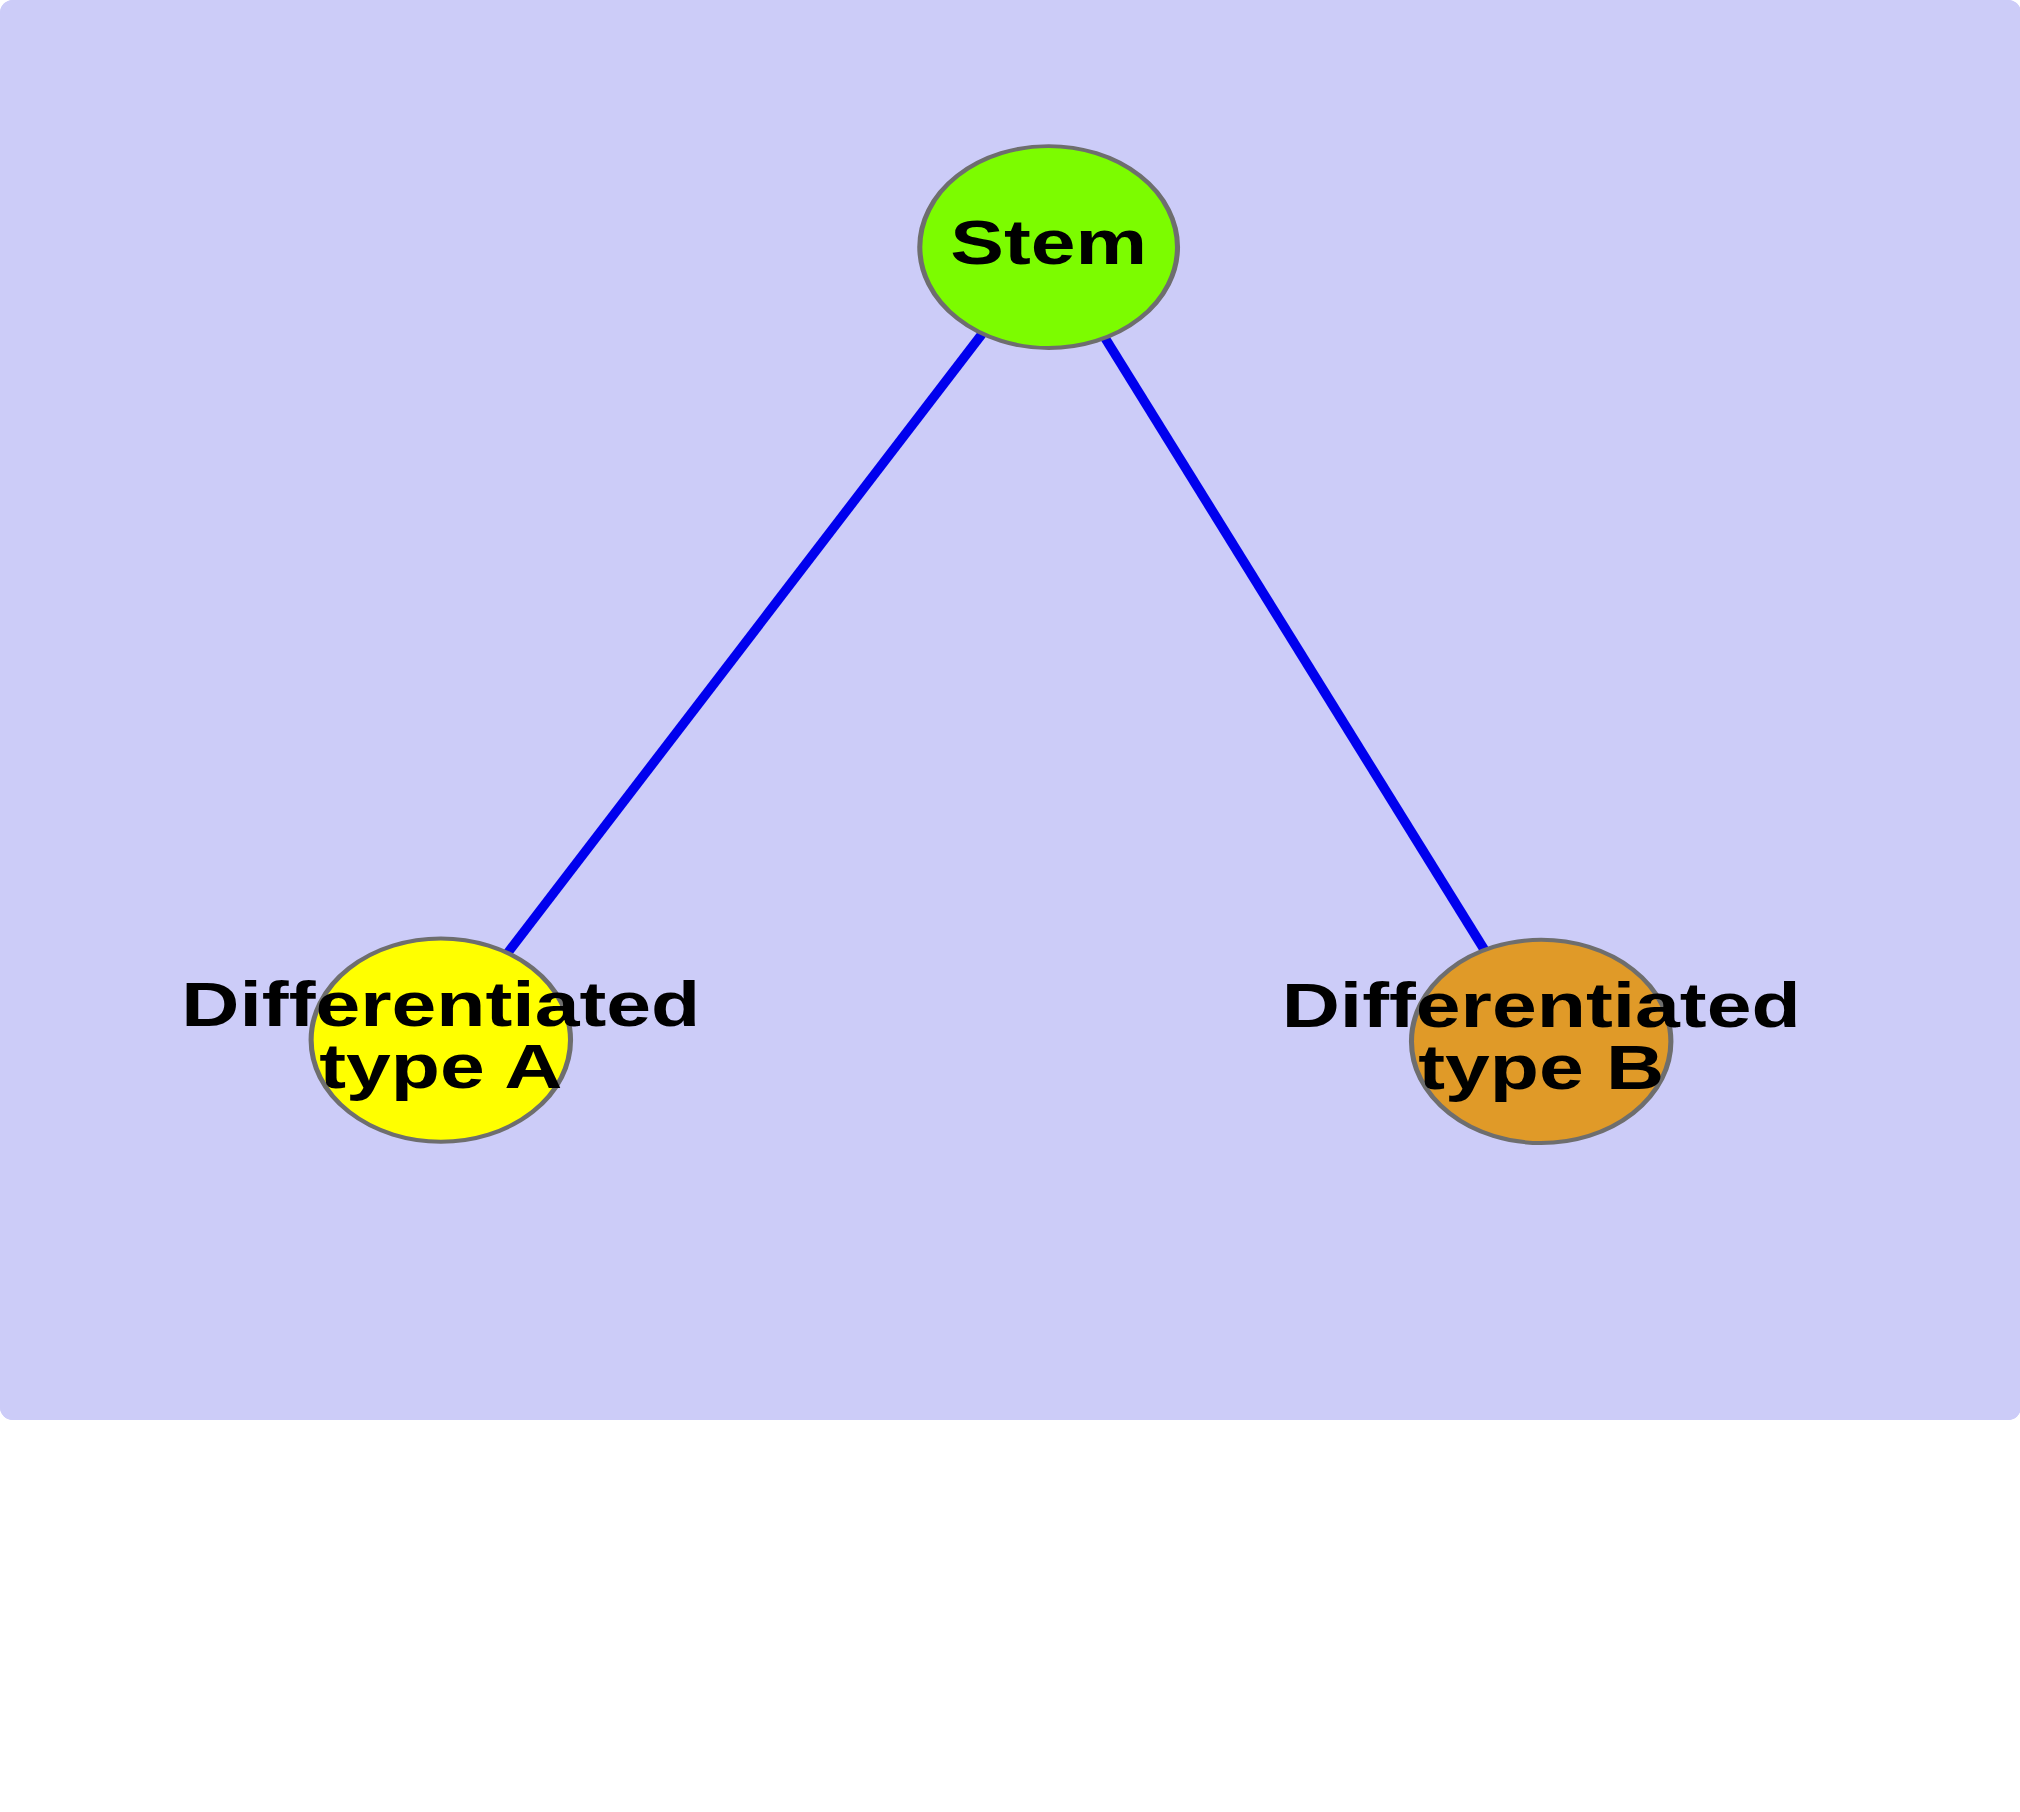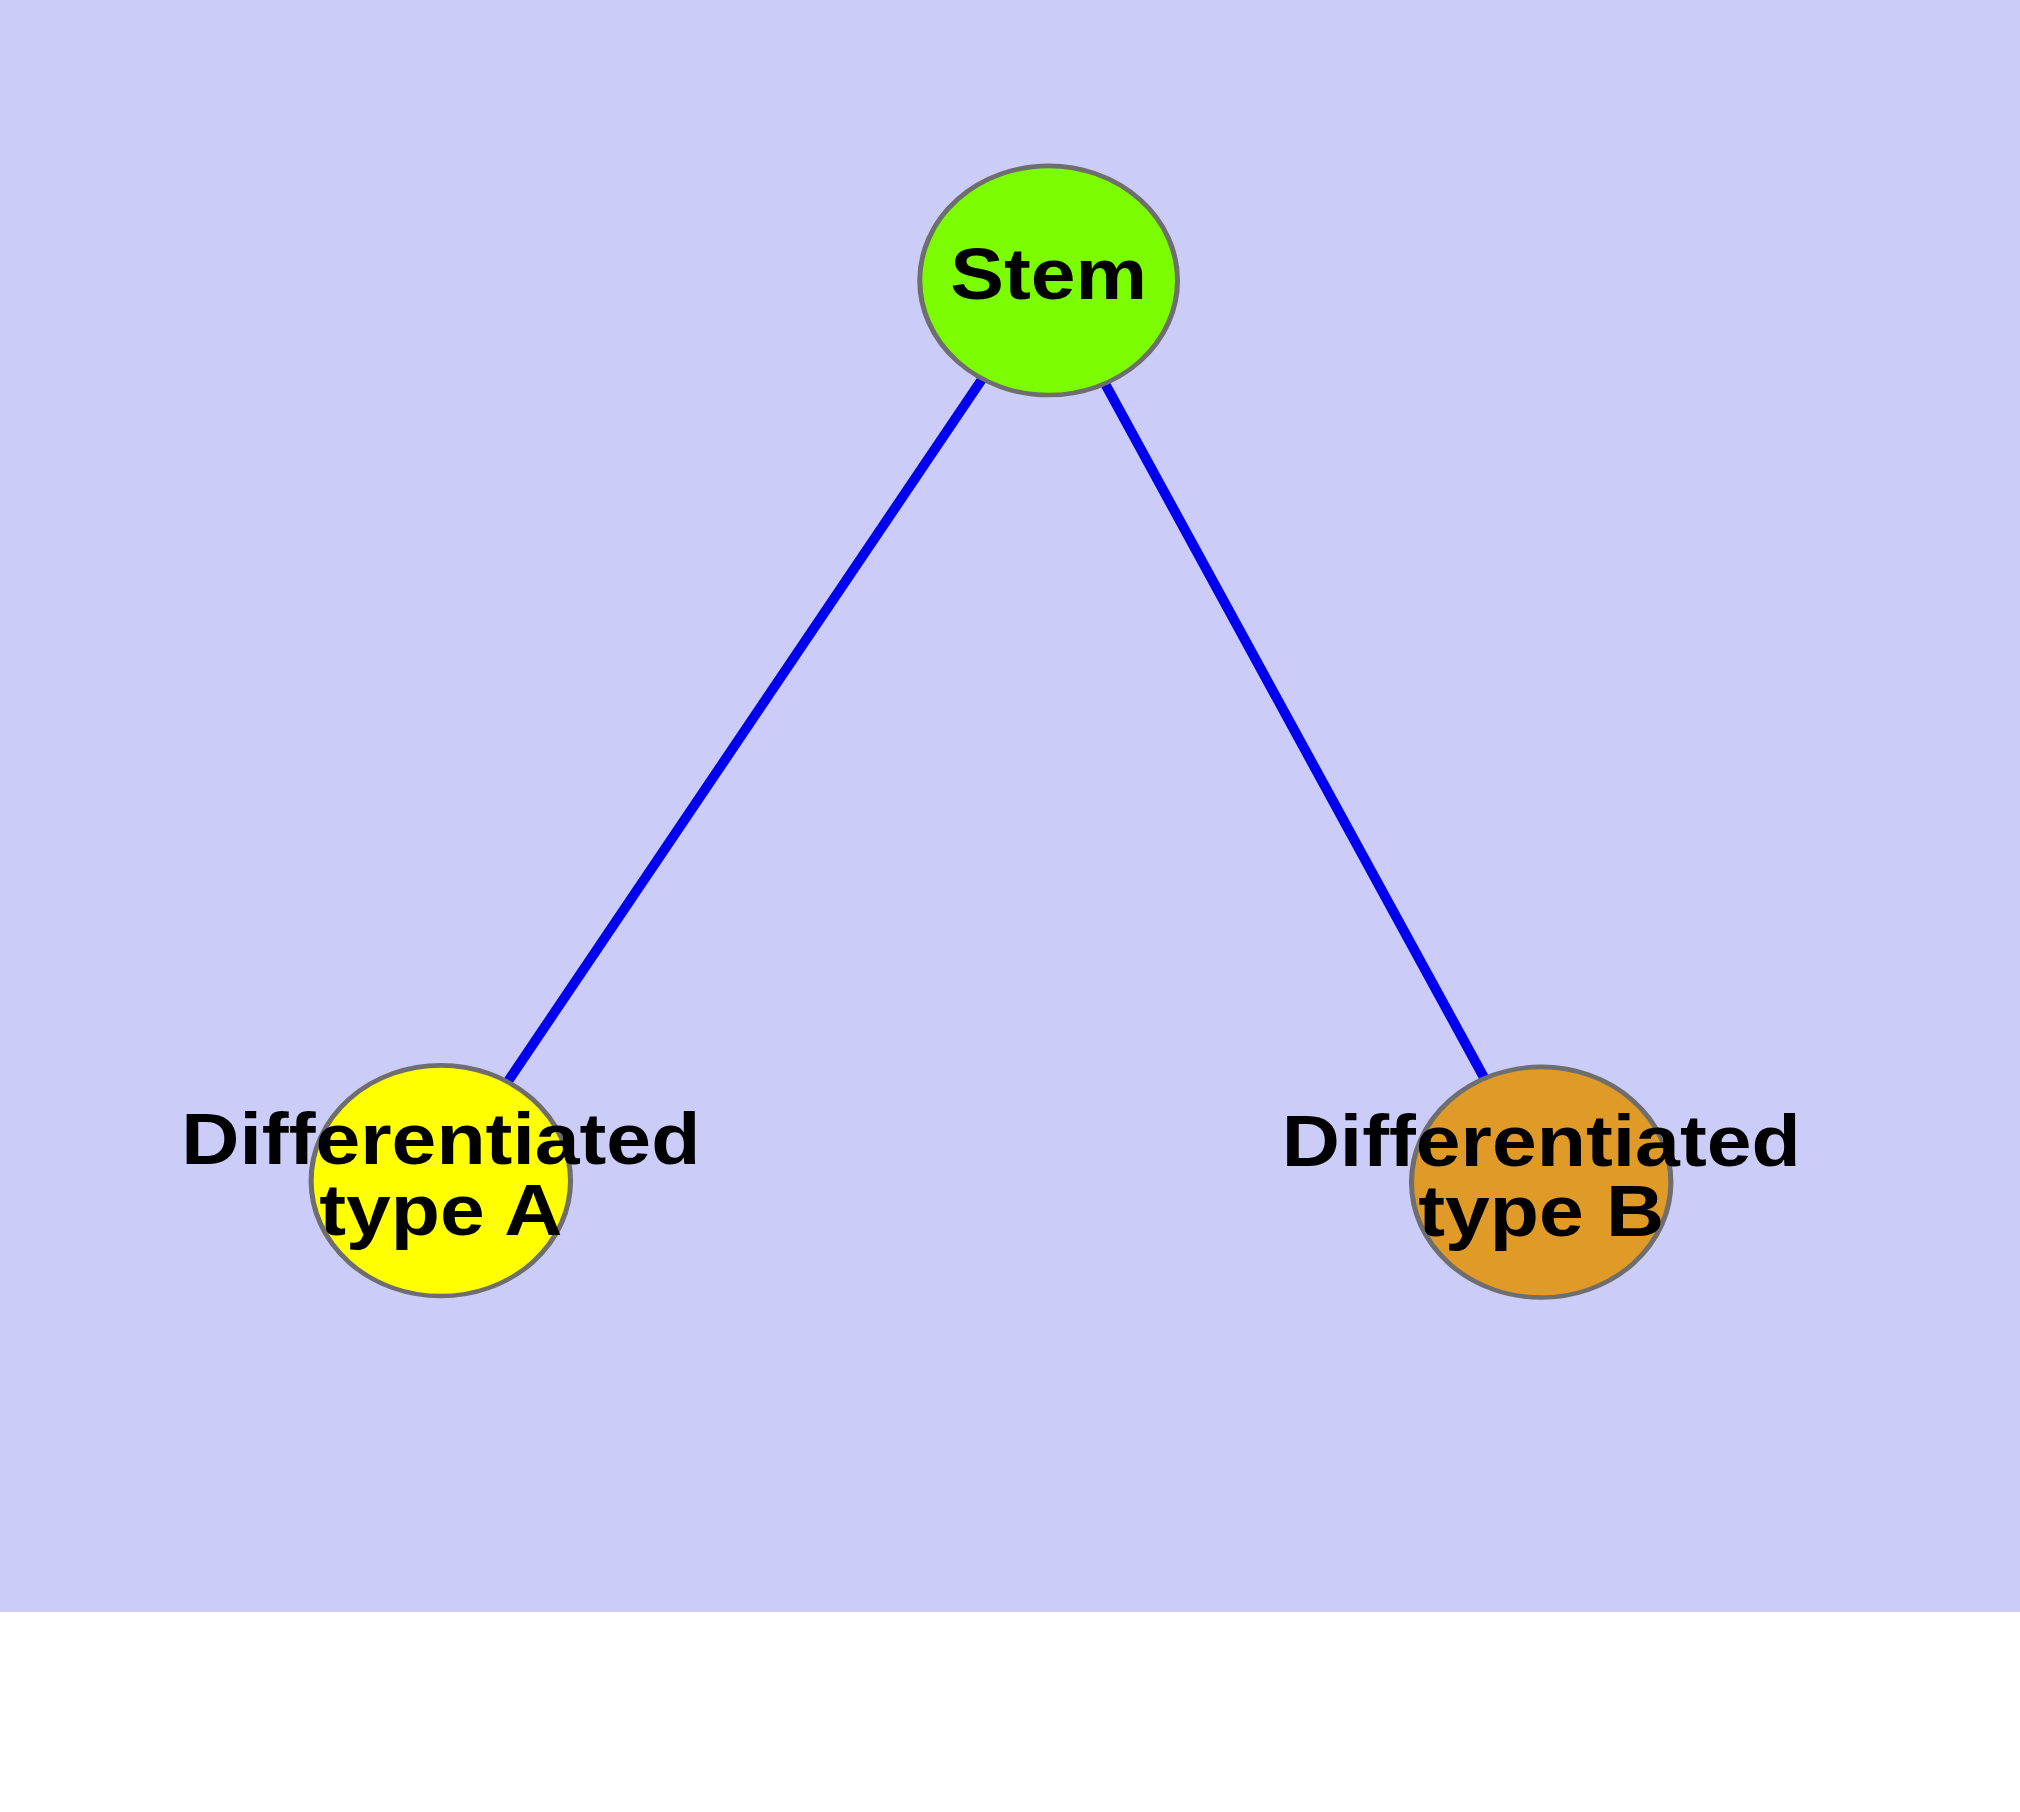--- a/index.html
+++ b/index.html
@@ -27,21 +27,21 @@
     font-weight: bold;
     fill: #000000;
     paint-order: normal;
     dominant-baseline: middle;
     text-anchor: middle;
   }
 </style>
 </head>
 <body>
 
-<div id="canvas" style="width: 2021px; height: 1612px; background: rgb(204, 204, 248);">
+<div id="canvas" style="width: 2021px; height: 1420px; background: rgb(204, 204, 248); border-radius: 13px;">
   <svg id="graph-surface" viewBox="0 0 2384 2138" preserveAspectRatio="none">
     <rect id="bg-rect" x="0" y="0" width="2384" height="2138" fill="#CCCCF8"></rect>
     <g id="edge-layer">
         <line x1="1158.7485016688606" y1="502.31002650959624" x2="598.7663108201601" y2="1434.8326706844196" stroke="#0000EE" stroke-width="12" stroke-linecap="butt"></line>
         <line x1="1303.417330316826" y1="508.7213890859276" x2="1751.1457135626686" y2="1430.3791280911387" stroke="#0000EE" stroke-width="12" stroke-linecap="butt"></line>
       </g>
     <g id="node-layer">
         <g>
           <circle cx="1237" cy="372" r="152" fill="#7CFC00" stroke="#6E6E6E" stroke-width="6"></circle>
           <text class="node-label" x="1237" y="372" font-size="95" fill="#000000"><tspan x="1237" dy="0">Stem</tspan></text>

